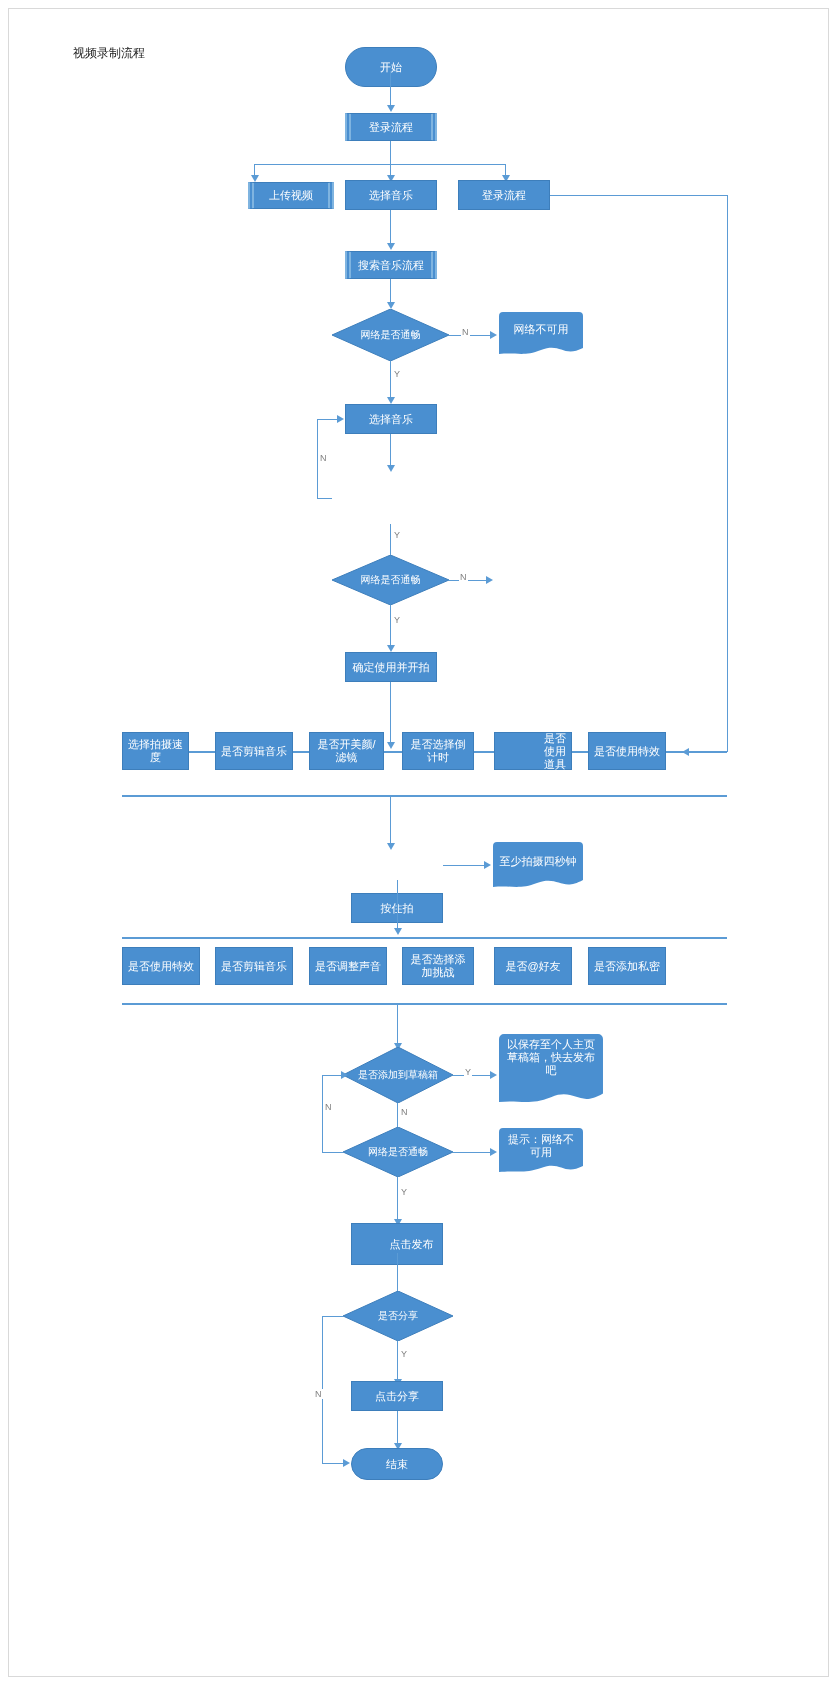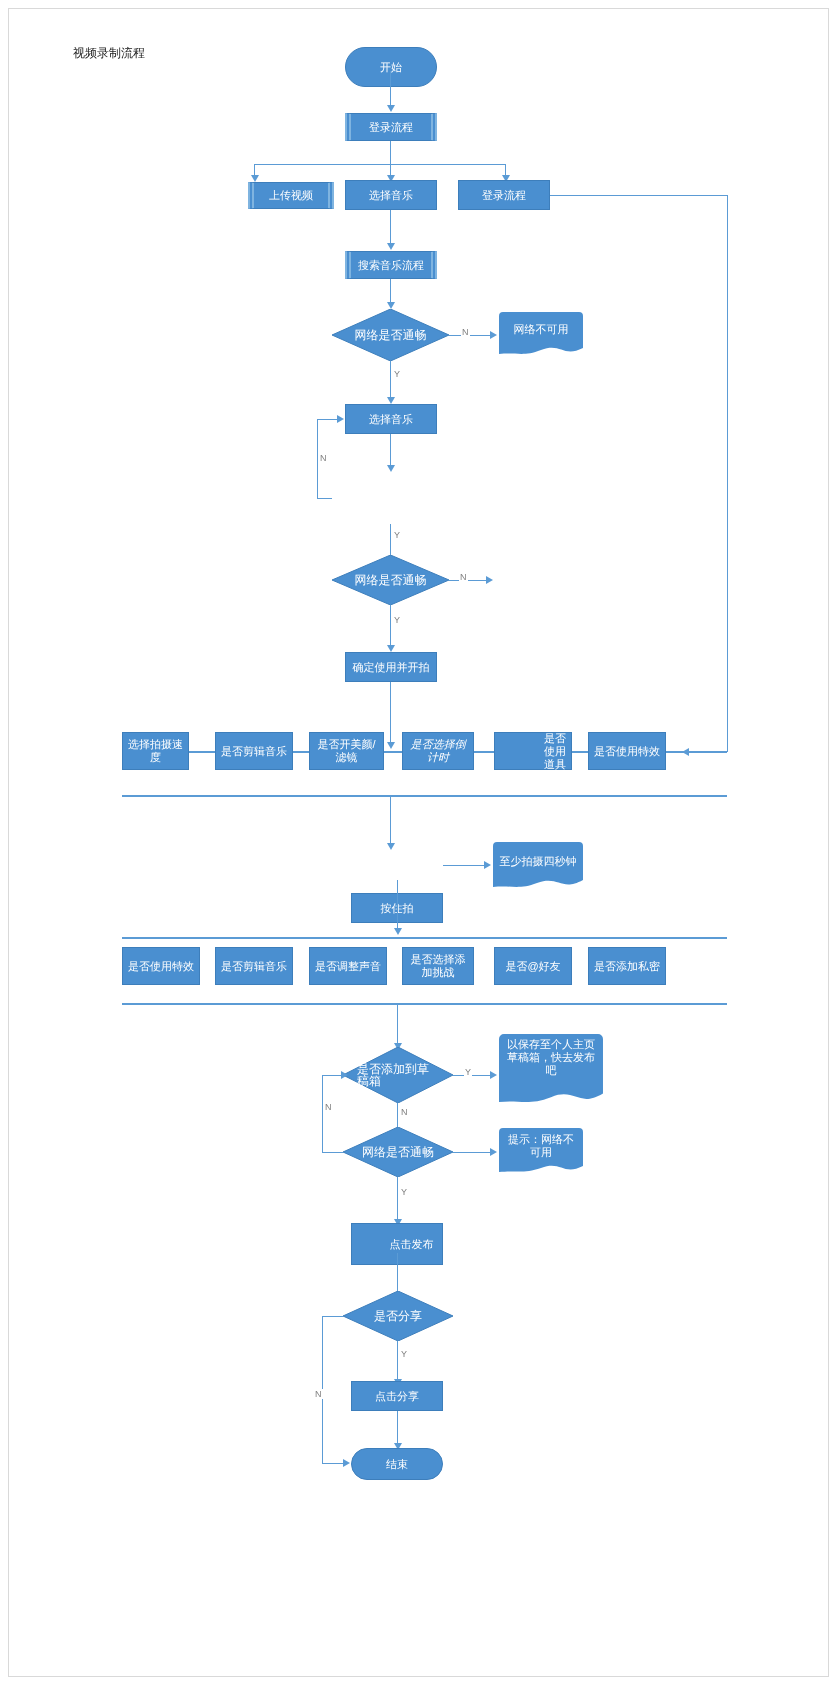--- a/index.html
+++ b/index.html
@@ -51,21 +51,21 @@
   .diamond {
     position:absolute;
     background:transparent;
     border:none;
     padding:0;
   }
   .diamond .dm-shape { position:absolute; inset:0; }
   .diamond .dm-label {
     position:absolute; inset:0;
     display:flex; align-items:center; justify-content:center;
-    color:#fff; font-size:12px; line-height:12px; text-align:left;
+    color:#fff; font-size:10px; line-height:12px; text-align:center;
     padding:0 14px;
   }
   .title {
     position:absolute;
     font-size:12px;
     color:#222;
     white-space:nowrap;
   }
   .vline { position:absolute; width:1px; background:#5b9bd5; }
   .hline { position:absolute; height:1px; background:#5b9bd5; }
@@ -191,21 +191,21 @@
 
   <div class="node proc" style="left:113px; top:723px; width:67px; height:38px;">
     <span>选择拍摄速度</span>
   </div>
   <div class="node proc" style="left:206px; top:723px; width:78px; height:38px;">
     <span>是否剪辑音乐</span>
   </div>
   <div class="node proc" style="left:300px; top:723px; width:75px; height:38px;">
     <span>是否开美颜/滤镜</span>
   </div>
-  <div class="node proc" style="left:393px; top:723px; width:72px; height:38px;font-style:italic;">
+  <div class="node proc" style="left:393px; top:723px; width:72px; height:38px;">
     <span>是否选择倒计时</span>
   </div>
   <div class="node proc" style="left:485px; top:723px; width:78px; height:38px;padding-left:47px;">
     <span>是否使用道具</span>
   </div>
   <div class="node proc" style="left:579px; top:723px; width:78px; height:38px;">
     <span>是否使用特效</span>
   </div>
 
   <div class="bar" style="left:113px; top:786px; width:605px;"></div>

